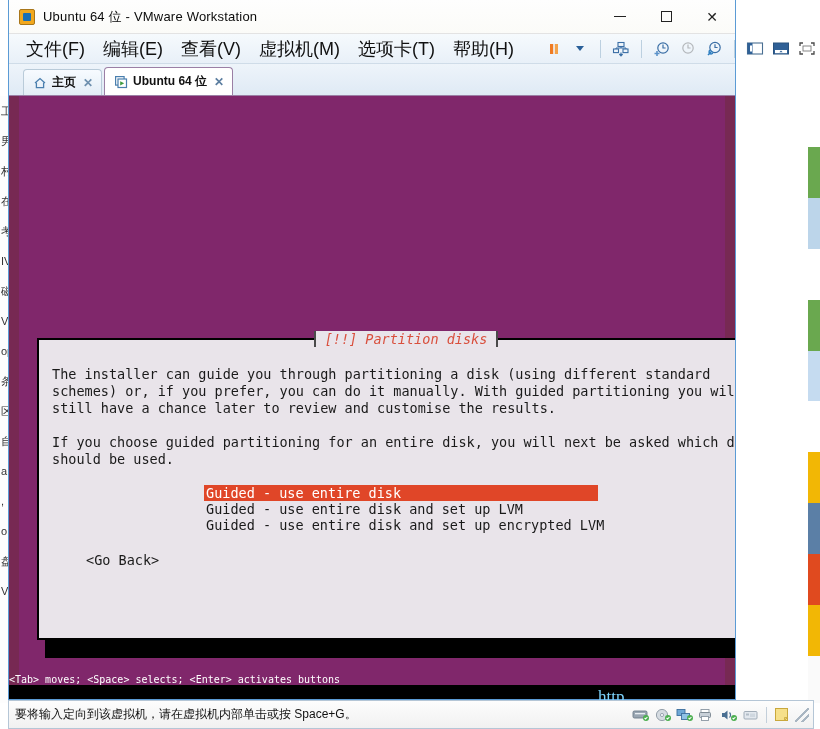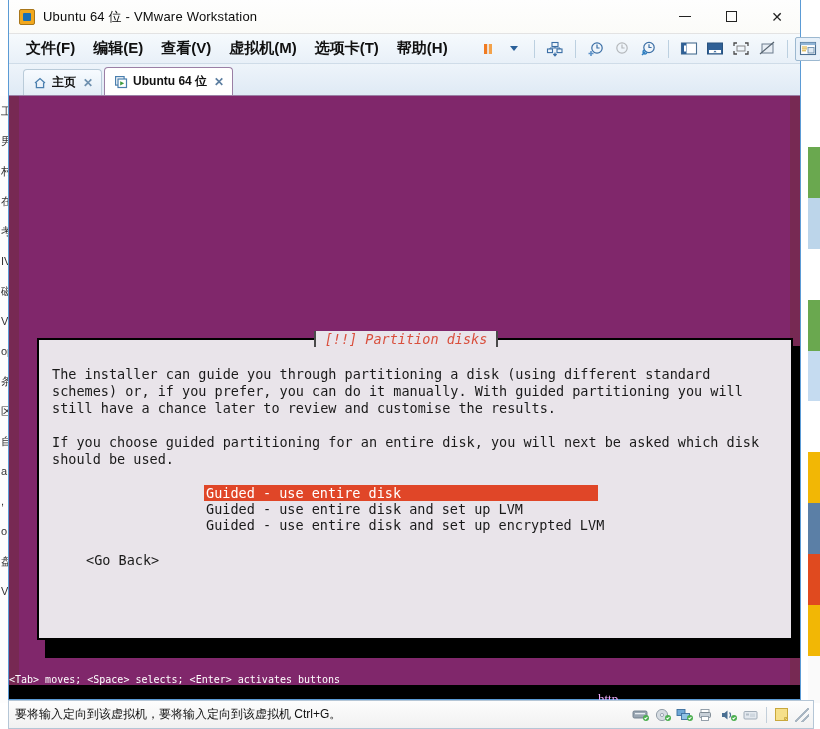--- a/index.html
+++ b/index.html
@@ -26,21 +26,21 @@
   .bg-right-strip {
     position: absolute; right: 0; top: 96px; width: 12px; bottom: 26px;
     background: #fafafa;
     overflow: hidden;
   }
   .bg-right-strip .swatch { width: 100%; }
 
   
   #vmware-window {
     position: absolute;
-    left: 8px; top: 0; width: 793px; height: 700px;
+    left: 8px; top: 0; width: 728px; height: 700px;
     background: #1d4ed8;
     border: 1px solid #5b9bd5;
     border-top: none;
     display: flex; flex-direction: column;
   }
 
   
   #title-bar {
     height: 34px; flex: 0 0 34px;
     background: linear-gradient(#fefefe, #fbfbf8);
@@ -71,22 +71,22 @@
 
   
   #menu-bar {
     height: 30px; flex: 0 0 30px;
     background: linear-gradient(#f6fafd, #e8f0f8);
     border-bottom: 1px solid #cfdce8;
     display: flex; align-items: center;
     padding-left: 8px;
   }
   .menu-item {
-    font-size: 15px; color: #111;
-    padding: 4px 9px; white-space: nowrap; font-weight: bold;
+    font-size: 18px; color: #111;
+    padding: 4px 9px; white-space: nowrap;
   }
   .tb-sep { width: 1px; height: 18px; background: #bcd0e0; margin: 0 7px; }
   #toolbar { display: flex; align-items: center; margin-left: 4px; }
   .tb-btn {
     width: 26px; height: 24px;
     display: flex; align-items: center; justify-content: center;
   }
   .tb-btn.boxed { border: 1px solid #9cb8d0; background: #e7f0f9; border-radius: 2px; }
   .caret { width: 0; height: 0; border-left: 4px solid transparent; border-right: 4px solid transparent; border-top: 5px solid #2a6099; }
 
@@ -192,21 +192,21 @@
   }
   .sb-sep { width: 1px; height: 16px; background: #c3cfda; margin: 0 4px; }
   #resize-grip {
     width: 14px; height: 14px; margin-left: 2px;
     background:
       linear-gradient(135deg, transparent 45%, #a9b6c2 45%, #a9b6c2 55%, transparent 55%),
       linear-gradient(135deg, transparent 70%, #a9b6c2 70%, #a9b6c2 80%, transparent 80%);
   }
   #http-ghost {
     position: absolute; left: 598px; bottom: 22px;
-    font-size: 13px; color: #f0abfc;
+    font-size: 17px; color: #7dd3fc;
     font-family: "Liberation Serif", serif;
     pointer-events: none;
   }
 </style>
 </head>
 <body>
 
 <div id="desktop-backdrop">
   <div class="bg-left-strip" id="left-strip">
       <span>工</span>
@@ -400,21 +400,21 @@
     </div>
 
     <div id="vm-hint">&lt;Tab&gt; moves; &lt;Space&gt; selects; &lt;Enter&gt; activates buttons</div>
     <div id="vm-bottom-black"></div>
   </div>
 </div>
 
 <div id="http-ghost">http</div>
 
 <div id="status-bar">
-  <div id="status-text">要将输入定向到该虚拟机，要将输入定向到该虚拟机 Ctrl+G。</div>
+  <div id="status-text">要将输入定向到该虚拟机，请在虚拟机内部单击或按 Space+G。</div>
   <div id="status-devices">
     <div class="dev-ico">
       <svg width="18" height="14" viewBox="0 0 18 14">
           <rect x="1" y="3" width="14" height="7" rx="1.4" fill="#9aa6b2" stroke="#6c7a88" stroke-width="0.9"></rect>
           <rect x="3" y="5" width="10" height="1.3" fill="#e9eef3"></rect>
           <circle cx="14" cy="10" r="3" fill="#4caf50"></circle>
           <path d="M12.6 10 l1 1 l1.8-2" stroke="#fff" stroke-width="1.1" fill="none"></path>
         </svg>
     </div>
     <div class="dev-ico">

